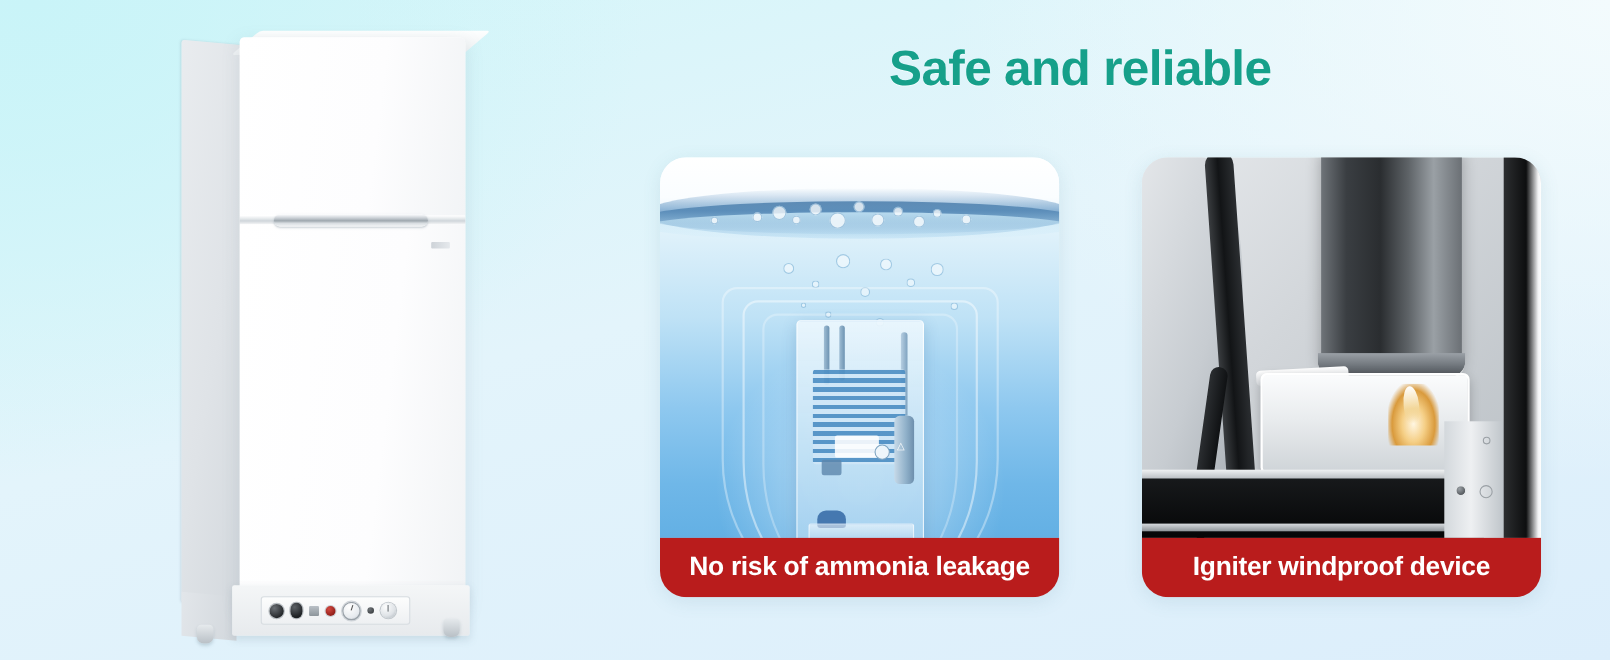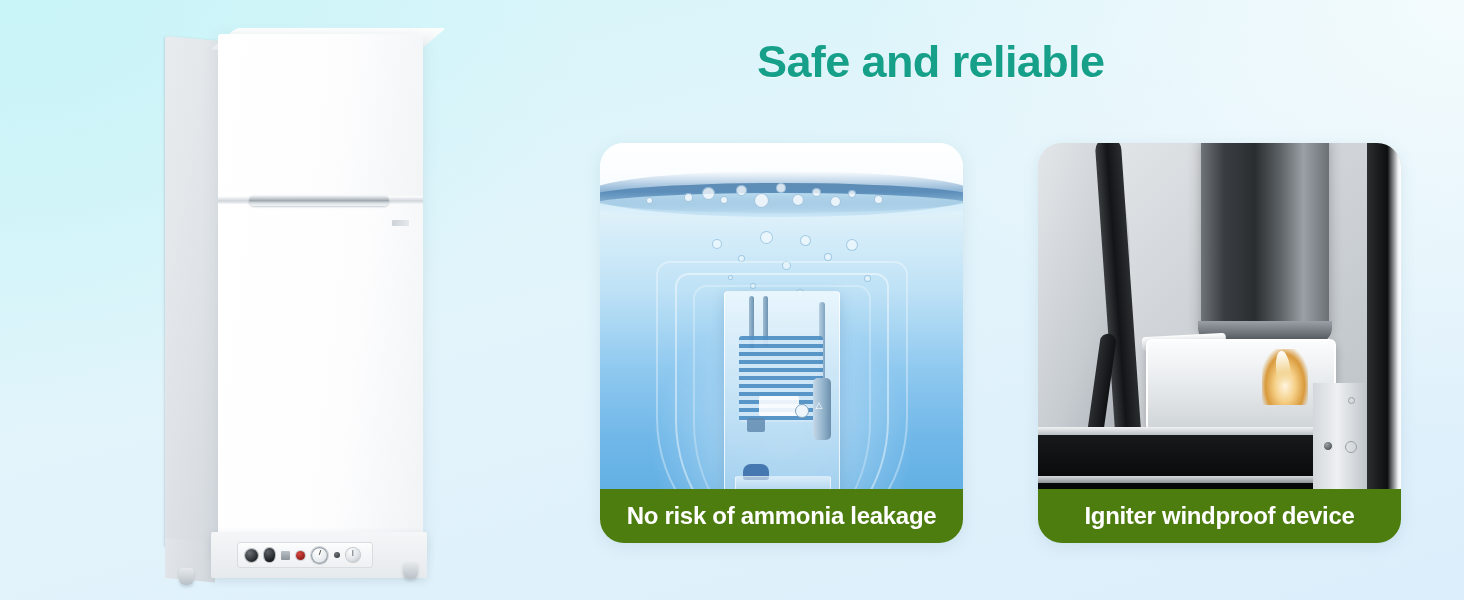--- a/index.html
+++ b/index.html
@@ -93,37 +93,37 @@
   .knob.k-sm{ width:6px; height:6px; background:radial-gradient(circle at 35% 30%,#6e7478,#2e3134); }
   .knob.k-dial{ width:14px; height:14px; background:radial-gradient(circle at 35% 28%,#fcfdfd,#dfe3e7 58%,#a9b1b8 100%); box-shadow:0 0 0 1px #c2c8cd; position:relative; }
   .knob.k-dial::after{ content:""; position:absolute; left:50%; top:16%; width:1.4px; height:40%; background:#6c7277; transform:translateX(-50%); }
   .foot{ position:absolute; width:15px; height:17px; background:linear-gradient(180deg,#e6eaed,#b9c0c6); border-radius:4px 4px 6px 6px; box-shadow:0 2px 3px rgba(110,135,150,.3); }
   .foot.f-left{ left:14px; top:548px; }
   .foot.f-right{ left:238px; top:542px; }
 
   
   .headline{
     position:absolute; left:757px; top:36px; width:450px;
-    font-size:45px; font-weight:bold; letter-spacing:-0.6px;
+    text-align:center; font-size:45px; font-weight:bold; letter-spacing:-0.6px;
     color:#16a08a;
     text-shadow:0 1px 0 rgba(255,255,255,.55);
   }
 
   
   .card{
     position:absolute; top:143px; width:363px; height:400px;
     border-radius:24px; overflow:hidden;
     box-shadow:0 4px 16px rgba(80,130,150,.13);
   }
   .card.left{ left:600px; }
   .card.right{ left:1021px;margin-left:17px; }
   .card-media{ position:absolute; inset:0 0 54px 0; overflow:hidden; }
   .card-caption{
     position:absolute; left:0; right:0; bottom:0; height:54px;
-    background:#4d7c0f;
+    background:#b91c1c;
     display:flex; align-items:center; justify-content:center;
     color:#ffffff; font-size:24px; font-weight:bold; letter-spacing:-0.3px;
   }
 
   
   .water-scene{ position:absolute; inset:0;
     background:linear-gradient(180deg,#ffffff 0%,#f2fafd 9%,#dcf0fa 22%,#bfe2f6 42%,#8ec8ef 66%,#6fb7e8 86%,#63b0e4 100%); }
   .w-above{ position:absolute; left:0; right:0; top:0; height:52px; background:linear-gradient(180deg,#ffffff 0%,#fafdff 70%,#eaf6fc 100%); }
   .w-surface{ position:absolute; left:-14px; right:-14px; top:20px; height:72px; }
   .w-surface .band{ position:absolute; left:0; right:0; border-radius:50%; }

